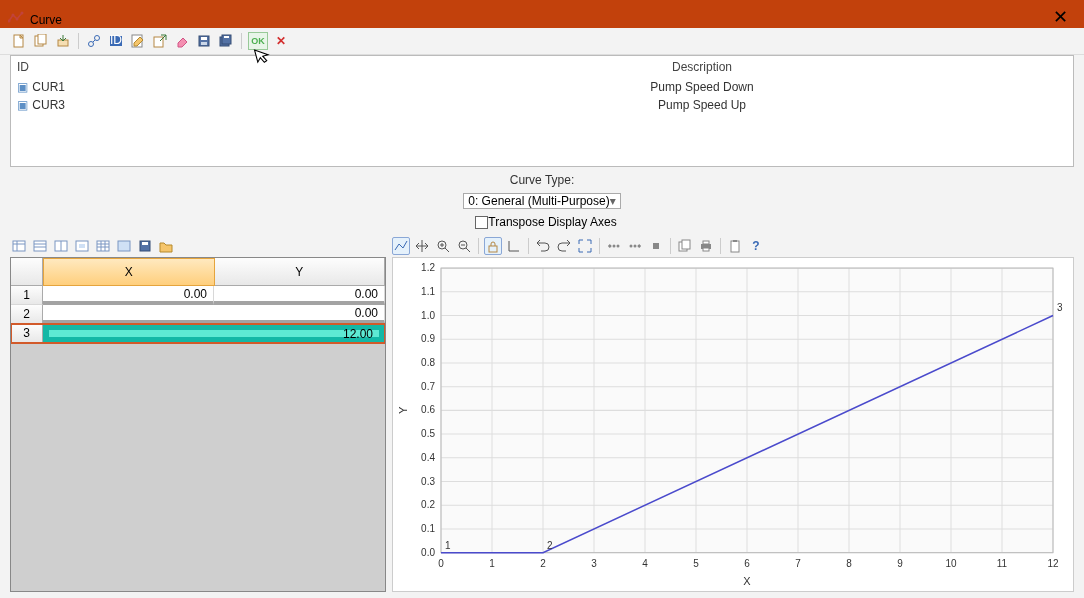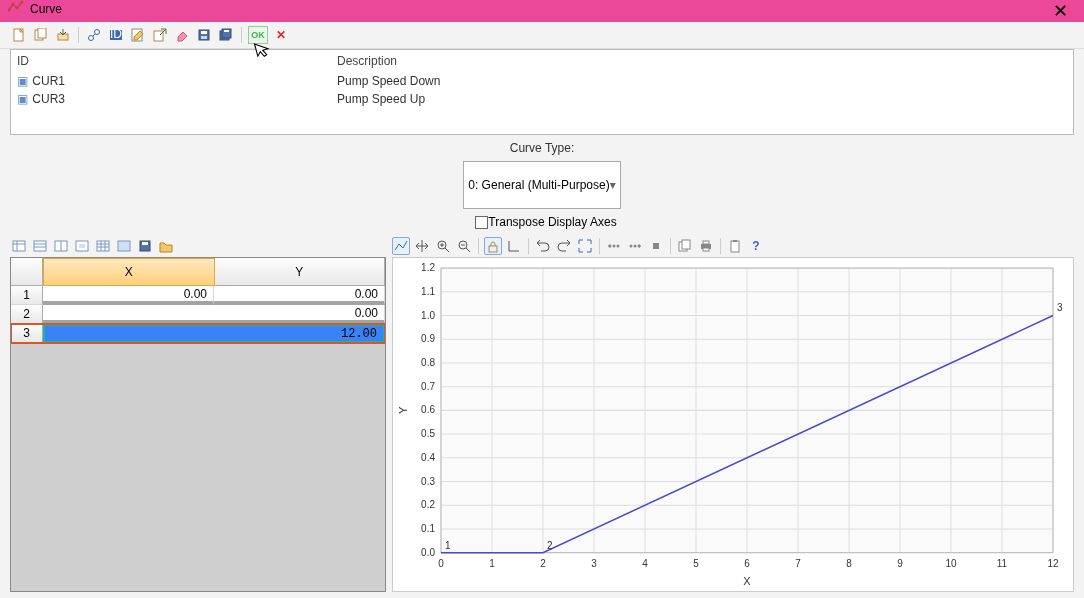--- a/index.html
+++ b/index.html
@@ -1,53 +1,53 @@
 <!DOCTYPE html>
 <html><head>
 <meta charset="utf-8">
 <style>
 * { box-sizing: border-box; margin: 0; padding: 0; font-family: "Segoe UI", Tahoma, sans-serif; font-size: 12px; }
 body { background: #f3f3f3; width: 1084px; height: 598px; overflow: hidden; display: flex; flex-direction: column; }
-.titlebar { height: 30px; display: flex; align-items: flex-start; padding: 0 8px; justify-content: space-between; background: #ec4899; }
+.titlebar { height: 30px; display: flex; align-items: flex-end; padding: 0 8px; justify-content: space-between; background: #c2410c; }
 .titlebar-left { display: flex; align-items: center; gap: 6px; }
 .win-close { font-size: 18px; cursor: pointer; padding: 0 8px; }
 .toolbar { height: 28px; display: flex; align-items: center; padding: 4px 10px; gap: 4px; border-bottom: 1px solid #ddd; position: relative; }
 .tool-btn { width: 18px; height: 18px; display: flex; align-items: center; justify-content: center; cursor: pointer; border-radius: 2px; }
 .tool-sep { width: 1px; height: 16px; background: #ccc; margin: 0 2px; }
 .ok-btn { width: 20px; height: 18px; border: 1px solid #98c998; background: #e8f5e9; color: #4caf50; font-size: 9px; font-weight: bold; display: flex; align-items: center; justify-content: center; cursor: pointer; }
 .x-btn { color: #d32f2f; font-weight: bold; cursor: pointer; padding: 0 4px; }
 .cursor-icon { position: absolute; top: 18px; left: 255px; font-size: 18px; pointer-events: none; transform: rotate(-15deg); }
 .cursor-icon svg { width: 18px; height: 18px; }
 .list-pane { margin: 0 10px; background: #fff; border: 1px solid #bbb; height: 118px; display: flex; }
 .list-col { display: flex; flex-direction: column; }
 .list-col.id { width: 320px; }
-.list-col.desc { flex: 1; }
+.list-col.desc { flex: 1; align-items: center; }
 .list-header { padding: 4px 6px; color: #444; border-bottom: 0px solid #eee; }
 .list-row { padding: 2px 6px; display: flex; align-items: center; gap: 4px; color: #333; }
 .folder-icon { color: #5d8fc5; }
 .curve-type-row { display: flex; align-items: center; padding: 6px 10px; gap: 6px; flex-direction: column; }
 .curve-type-label { color: #333; }
-.curve-type-select { flex: 1; max-width: 780px; height: 31px; border: 1px solid #aaa; background: #fff; padding: 16px 4px; display: flex; align-items: center; justify-content: flex-start; cursor: pointer; }
+.curve-type-select { flex: 1; max-width: 780px; height: 31px; border: 1px solid #aaa; background: #fff; padding: 0 4px; display: flex; align-items: center; justify-content: flex-start; cursor: pointer; }
 .dropdown-chev { color: #666; }
 .checkbox-wrap { display: flex; align-items: center; margin-left: 8px; }
 .checkbox-box { width: 13px; height: 13px; border: 1px solid #666; background: #fff; cursor: pointer; }
 .lower { flex: 1; display: flex; padding: 0 10px 6px 10px; gap: 6px; }
 .left-panel { width: 376px; display: flex; flex-direction: column; }
 .grid-toolbar { height: 22px; display: flex; align-items: center; gap: 3px; padding: 2px 0; }
 .data-grid { flex: 1; border: 1px solid #888; background: #cfcfcf; display: flex; flex-direction: column; overflow: hidden; }
 .grid-header-row { display: flex; height: 28px; }
 .grid-corner { width: 32px; background: linear-gradient(#fdfdfd,#e8e8e8); border-right: 1px solid #aaa; border-bottom: 1px solid #aaa; }
 .grid-col-head { flex: 1; display: flex; align-items: center; justify-content: center; border-right: 1px solid #aaa; border-bottom: 1px solid #aaa; background: linear-gradient(#fdfdfd,#e8e8e8); }
 .grid-col-head.x { background: linear-gradient(#ffe9bf,#ffcf7d); border: 1px solid #e5a43d; }
 .grid-body { background: #cfcfcf; flex: 1; }
 .grid-row { display: flex; height: 19px; background: #fff; }
 .grid-rownum { width: 32px; display: flex; align-items: center; justify-content: center; background: linear-gradient(#fdfdfd,#e8e8e8); border-right: 1px solid #aaa; border-bottom: 1px solid #d8d8d8; }
 .grid-cell { flex: 1; border-right: 1px solid #d8d8d8; border-bottom: 4px solid #a3a3a3; padding-right: 6px; display: flex; align-items: center; justify-content: flex-end; }
 .grid-row.selected { outline: 2px solid #d25a2a; outline-offset: -1px; }
-.grid-row.selected .grid-cell.xcell { background: #3b82f6; border: 2px solid #14b8a6; font-family: Liberation Mono, monospace; }
+.grid-row.selected .grid-cell.xcell { background: #5eead4; border: 6px solid #14b8a6; }
 .right-panel { flex: 1; display: flex; flex-direction: column; }
 .chart-toolbar { height: 22px; display: flex; align-items: center; gap: 3px; padding: 2px 0; }
 .chart-toolbar .tool-btn { border: 1px solid transparent; }
 .chart-toolbar .tool-btn.active { border: 1px solid #8aa7d6; background: #e5f1fb; }
 .chart-area { flex: 1; border: 1px solid #ccc; background: #fff; position: relative; }
 svg.chart-svg { width: 100%; height: 100%; }
 .axis-label { font-size: 11px; fill: #333; }
 .tick-label { font-size: 10px; fill: #333; }
 .curve-line { stroke: #4a4acc; stroke-width: 1.5; fill: none; }
 .grid-line { stroke: #ddd; stroke-width: 1; }

